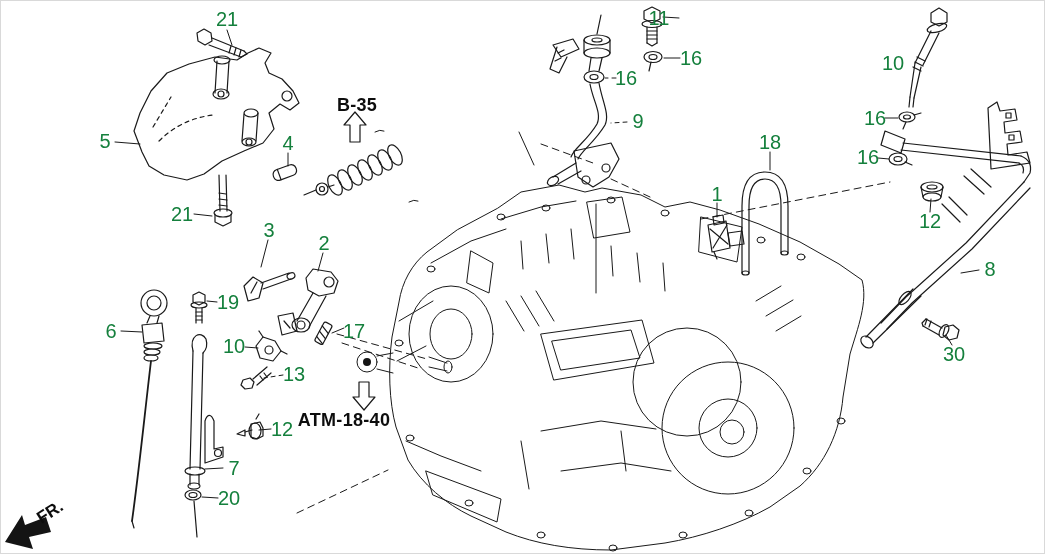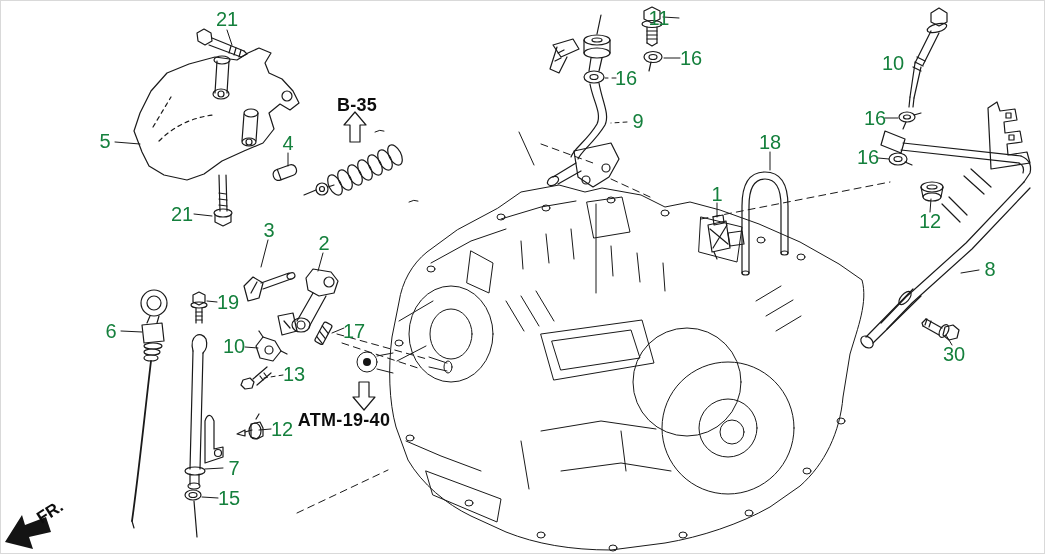--- a/index.html
+++ b/index.html
@@ -412,38 +412,38 @@
     <path d="M716,202 L716,216"></path>
     <path d="M884,117 L897,117"></path>
     <path d="M877,157 L888,158"></path>
     <path d="M929,211 L930,198"></path>
     <path d="M978,269 L960,272"></path>
     <path d="M951,344 L945,334"></path>
   </g>
 </svg>
 
   <div class="ref" style="left:356px;top:104px">B-35</div>
-  <div class="ref" style="left:343px;top:419px">ATM-19-40</div>
+  <div class="ref" style="left:343px;top:419px">ATM-18-40</div>
   <div class="fr" style="left:49px;top:511px">FR.</div>
 
   <div id="callouts">
       <div class="callout" style="left: 226px; top: 18px;">21</div>
       <div class="callout" style="left: 104px; top: 140px;">5</div>
       <div class="callout" style="left: 287px; top: 142px;">4</div>
       <div class="callout" style="left: 181px; top: 213px;">21</div>
       <div class="callout" style="left: 268px; top: 229px;">3</div>
       <div class="callout" style="left: 323px; top: 242px;">2</div>
       <div class="callout" style="left: 227px; top: 301px;">19</div>
       <div class="callout" style="left: 110px; top: 330px;">6</div>
       <div class="callout" style="left: 233px; top: 345px;">10</div>
       <div class="callout" style="left: 353px; top: 330px;">17</div>
       <div class="callout" style="left: 293px; top: 373px;">13</div>
       <div class="callout" style="left: 281px; top: 428px;">12</div>
       <div class="callout" style="left: 233px; top: 467px;">7</div>
-      <div class="callout" style="left: 228px; top: 497px;">15</div>
+      <div class="callout" style="left: 228px; top: 497px;">20</div>
       <div class="callout" style="left: 658px; top: 17px;">11</div>
       <div class="callout" style="left: 690px; top: 57px;">16</div>
       <div class="callout" style="left: 625px; top: 77px;">16</div>
       <div class="callout" style="left: 637px; top: 120px;">9</div>
       <div class="callout" style="left: 769px; top: 141px;">18</div>
       <div class="callout" style="left: 716px; top: 193px;">1</div>
       <div class="callout" style="left: 892px; top: 62px;">10</div>
       <div class="callout" style="left: 874px; top: 117px;">16</div>
       <div class="callout" style="left: 867px; top: 156px;">16</div>
       <div class="callout" style="left: 929px; top: 220px;">12</div>

